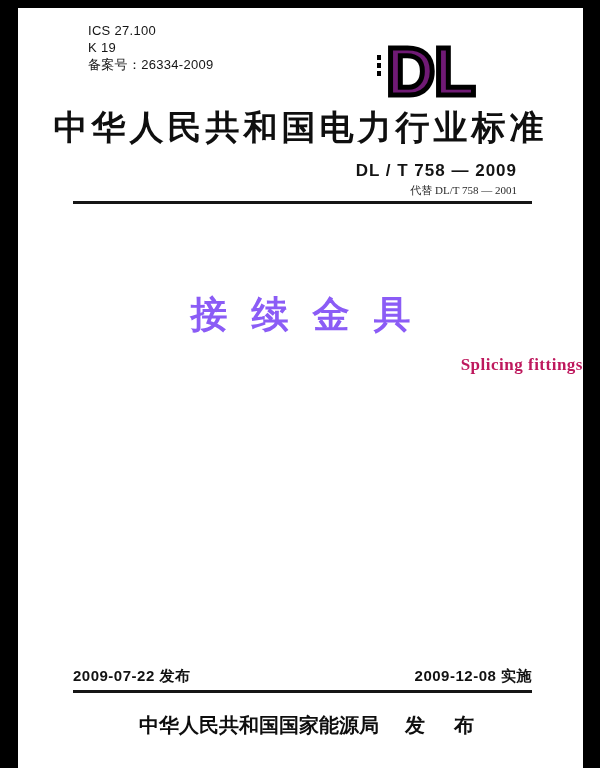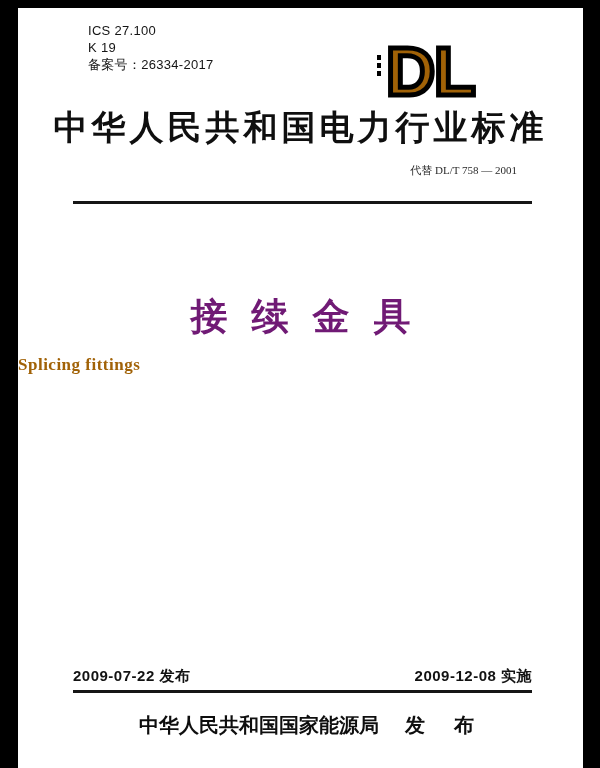--- a/index.html
+++ b/index.html
@@ -27,21 +27,21 @@
     font-family: "Liberation Sans", "DejaVu Sans", sans-serif;
   }
   .logo {
     position: absolute;
     left: 368px; top: 34px;
     font-family: "Liberation Sans", "DejaVu Sans", sans-serif;
     font-size: 68px;
     line-height: 58px;
     font-weight: bold;
     letter-spacing: -1px;
-    color: #a16207;
+    color: #701a75;
     -webkit-text-stroke: 5px #000000;
   }
   .logo-notches {
     position: absolute;
     left: 359px; top: 47px;
     display: flex;
     flex-direction: column;
     gap: 3px;
   }
   .logo-notches i {
@@ -90,32 +90,32 @@
   .title-cn {
     position: absolute;
     left: 0; top: 286px;
     width: 100%;
     text-align: center;
     font-size: 37px;
     line-height: 46px;
     font-weight: bold;
     letter-spacing: 24px;
     padding-left: 24px;
-    color: #701a75;
-    font-family: Liberation Sans, sans-serif;
+    color: #8b5cf6;
+    font-family: Liberation Mono, monospace;
   }
   .title-en {
     position: absolute;
     left: 0; top: 347px;
     width: 100%;
-    text-align: left;
+    text-align: right;
     font-size: 17px;
     font-weight: bold;
     letter-spacing: 0.5px;
-    color: #a16207;
+    color: #be185d;
   }
   .dates-row {
     position: absolute;
     left: 55px; top: 657px;
     width: 459px;
     display: flex;
     justify-content: space-between;
     font-size: 15px;
     line-height: 22px;
     font-weight: bold;
@@ -139,33 +139,34 @@
   .publish-label { letter-spacing: 12px; }
 </style>
 </head>
 <body>
 
 <div class="paper">
 
   <div class="meta-block">
     <div>ICS 27.100</div>
     <div>K 19</div>
-    <div>备案号：26334-2017</div>
+    <div>备案号：26334-2009</div>
   </div>
 
   <div class="logo-notches">
     <i></i>
       <i></i>
       <i></i>
   </div>
   <div class="logo">DL</div>
 
   <div class="standard-name">中华人民共和国电力行业标准</div>
 
   <div class="std-no-block">
+    <div class="std-no">DL / T 758 — 2009</div>
     <div class="replaces">代替 DL/T 758 — 2001</div>
   </div>
 
   <div class="rule rule-top"></div>
 
   <div class="title-cn">接续金具</div>
   <div class="title-en">Splicing fittings</div>
 
   <div class="dates-row">
     <span>2009-07-22 发布</span>

